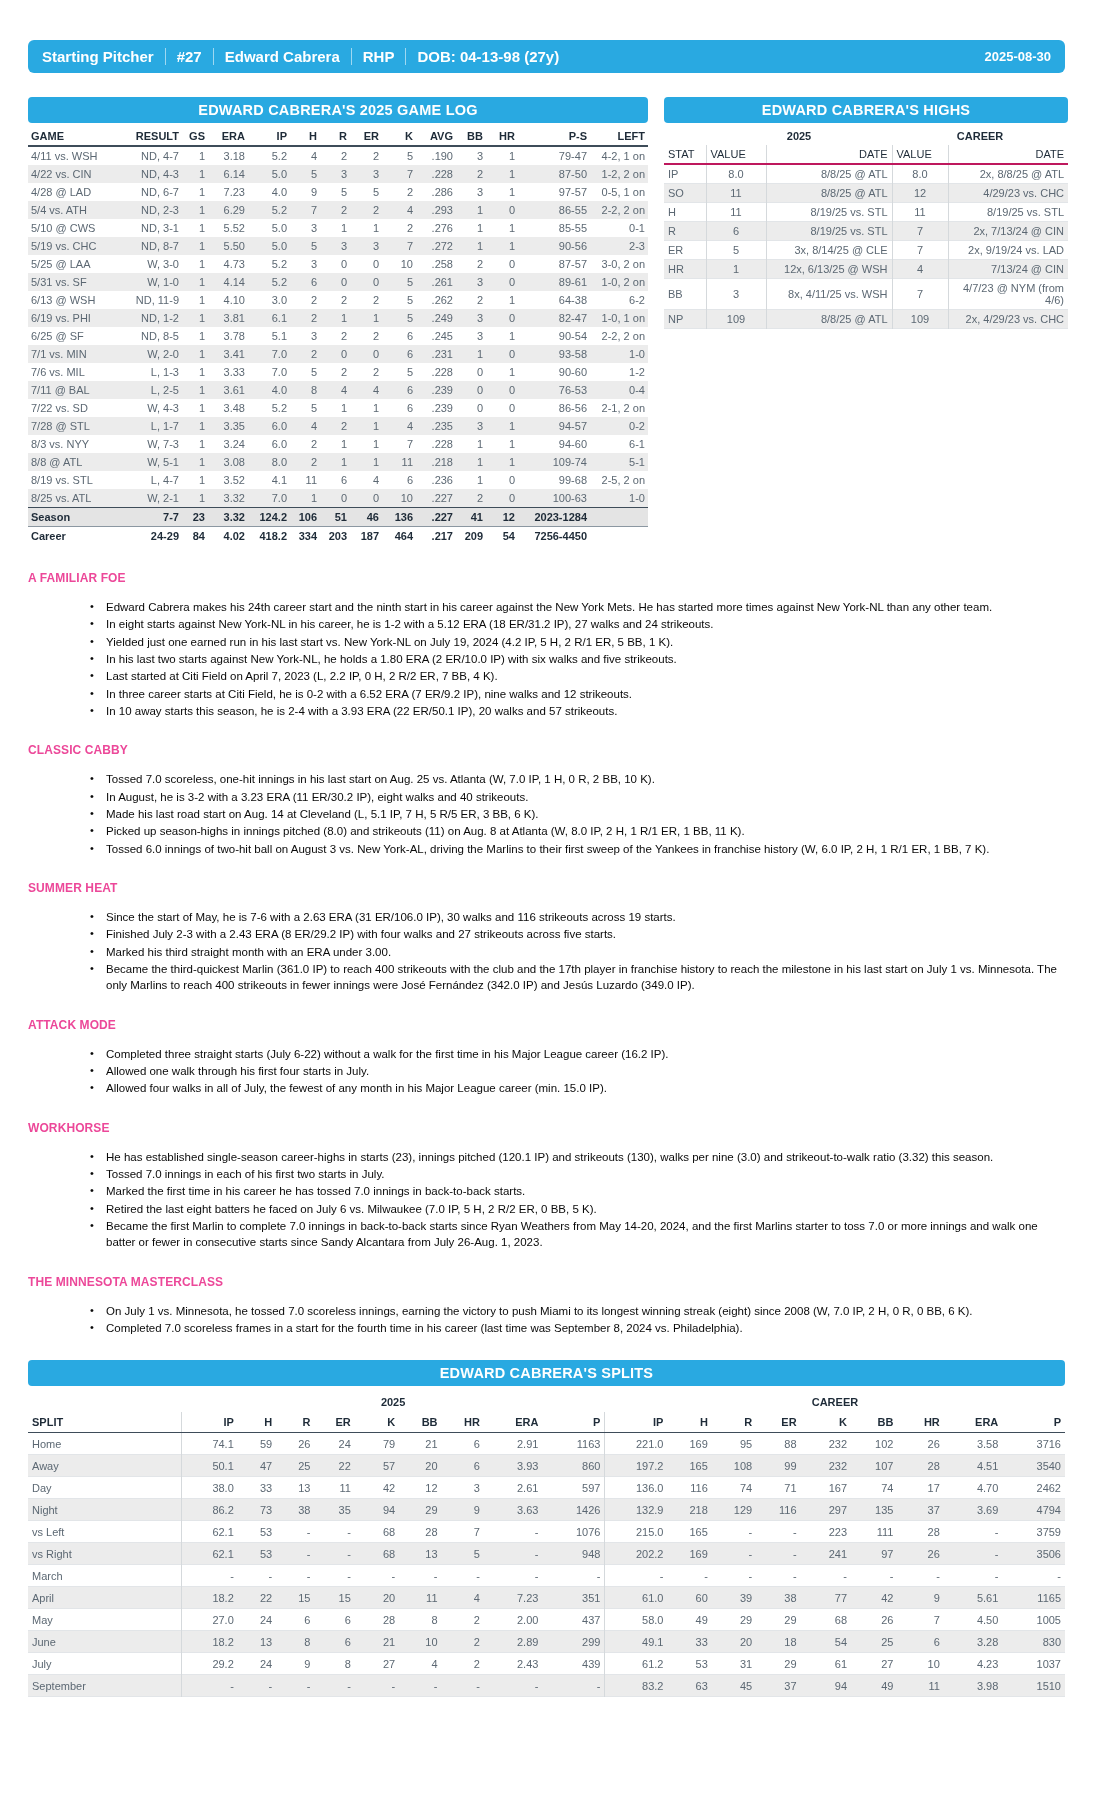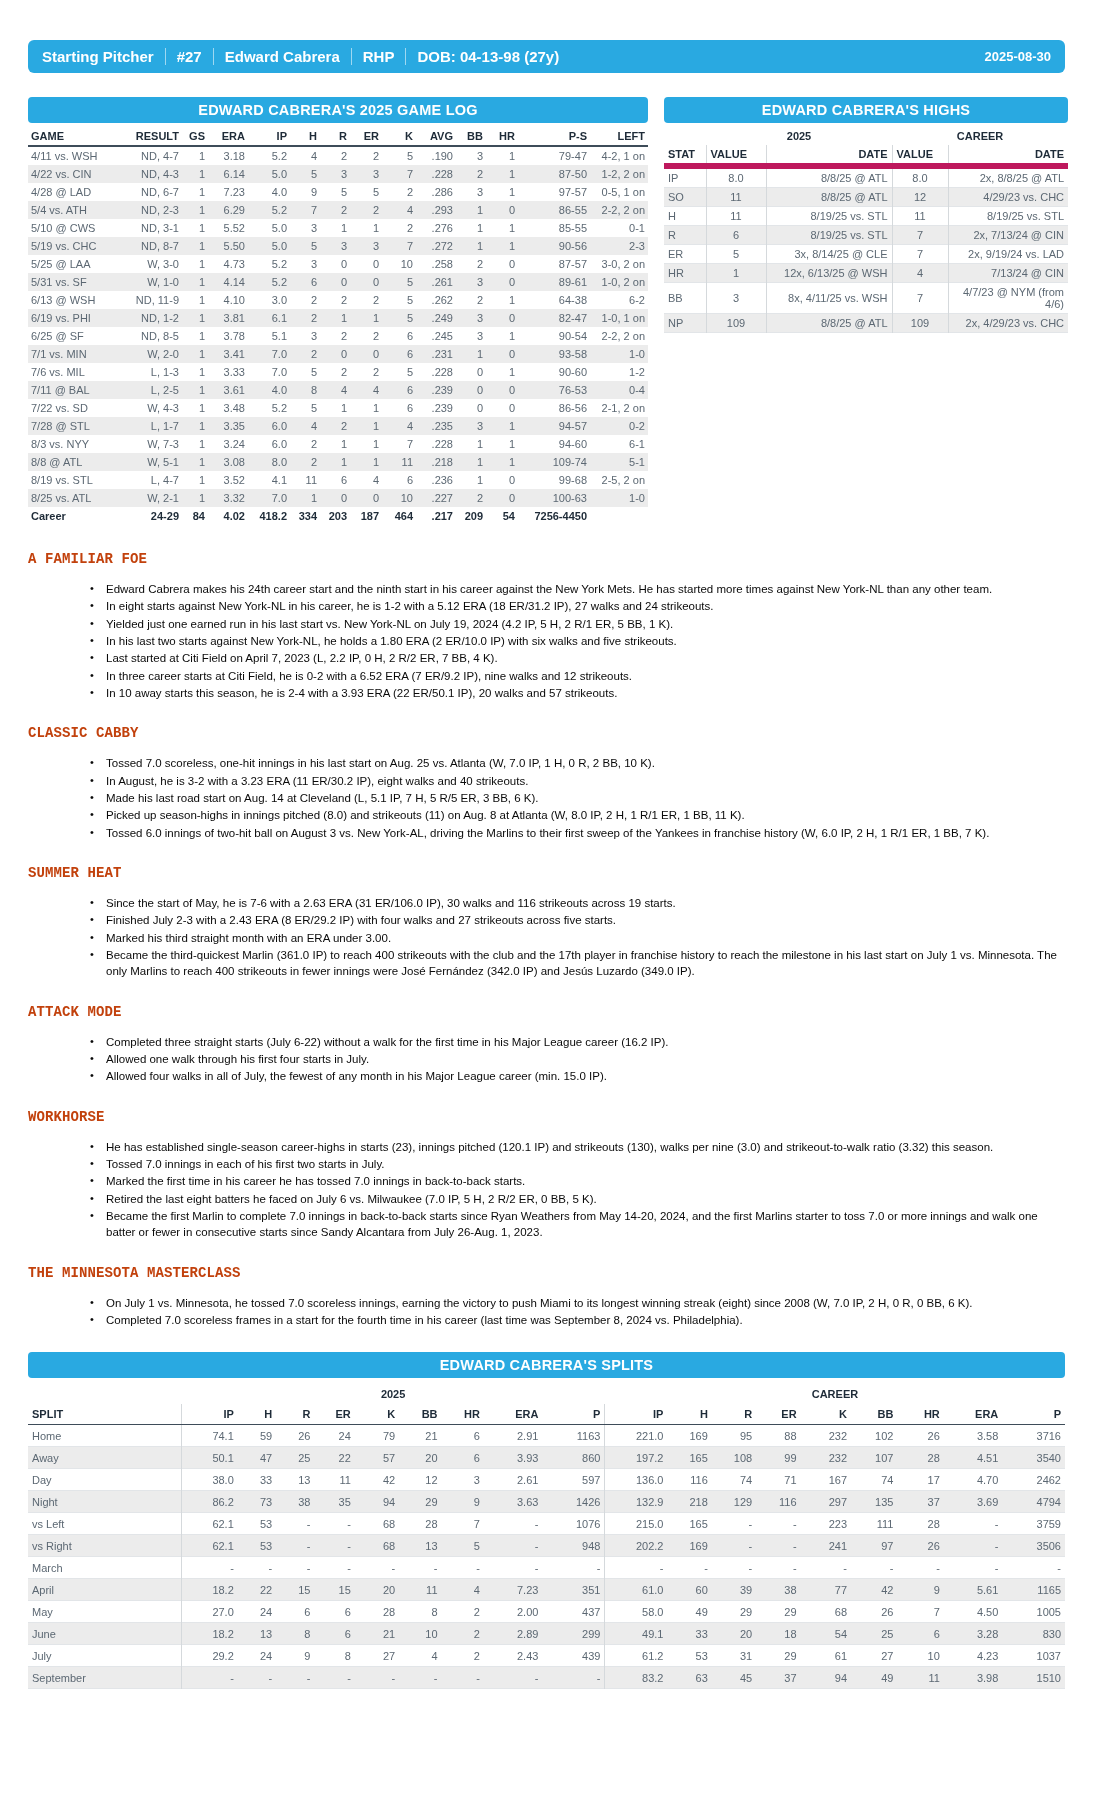--- a/index.html
+++ b/index.html
@@ -62,38 +62,38 @@
     color: #1E2B38; font-weight: bold;
   }
   .gamelog tr.total-career { background: #fff !important; }
 
   
   .highs { margin-top: 4px; font-size: 11px; }
   .highs .grp td {
     color: #1E2B38; font-weight: bold; text-align: center; padding: 3px 0;
   }
   .highs th {
-    color: #1E2B38; font-weight: bold; padding: 3px 4px;
-    border-bottom: 6px solid #be185d; text-align: left; white-space: nowrap;
+    color: #1E2B38; font-weight: normal; padding: 3px 4px;
+    border-bottom: 2px solid #be185d; text-align: left; white-space: nowrap;
   }
   .highs th.r, .highs td.r { text-align: right; }
   .highs td {
     color: #5C6873; padding: 3px 4px; vertical-align: middle;
   }
   .highs td.c { text-align: center; }
   .highs tbody td + td, .highs thead th + th { border-left: 1px solid #D5D9DC; }
   .highs tbody tr:nth-child(even) { background: #ECECEC; }
   .highs tbody tr { border-bottom: 1px solid #E2E5E8; }
 
   
   .notes { margin-top: 26px; }
   .note-block { margin-bottom: 10px; }
   .note-heading {
-    font-size: 14px; font-weight: bold; color: #c2410c;
-    letter-spacing: .1px; margin-bottom: 14px; font-family: Liberation Mono, monospace;
+    font-size: 12px; font-weight: bold; color: #ec4899;
+    letter-spacing: .1px; margin-bottom: 14px;
   }
   .note-list { list-style: none; margin: 0 0 24px; }
   .note-list li {
     position: relative; font-size: 11.5px; line-height: 1.42;
     color: #0a0a0a; padding-left: 78px; padding-right: 6px; margin-bottom: 1px;
   }
   .note-list li::before {
     content: "•"; position: absolute; left: 62px; top: 0;
     font-size: 11px; color: #0a0a0a;
   }
@@ -485,20 +485,36 @@
               <td>7.0</td>
               <td>1</td>
               <td>0</td>
               <td>0</td>
               <td>10</td>
               <td>.227</td>
               <td>2</td>
               <td>0</td>
               <td>100-63</td>
               <td>1-0</td>
+            </tr>
+            <tr class="total-season">
+              <td>Season</td>
+              <td>7-7</td>
+              <td>23</td>
+              <td>3.32</td>
+              <td>124.2</td>
+              <td>106</td>
+              <td>51</td>
+              <td>46</td>
+              <td>136</td>
+              <td>.227</td>
+              <td>41</td>
+              <td>12</td>
+              <td>2023-1284</td>
+              <td></td>
             </tr>
             <tr class="total-career">
               <td>Career</td>
               <td>24-29</td>
               <td>84</td>
               <td>4.02</td>
               <td>418.2</td>
               <td>334</td>
               <td>203</td>
               <td>187</td>

